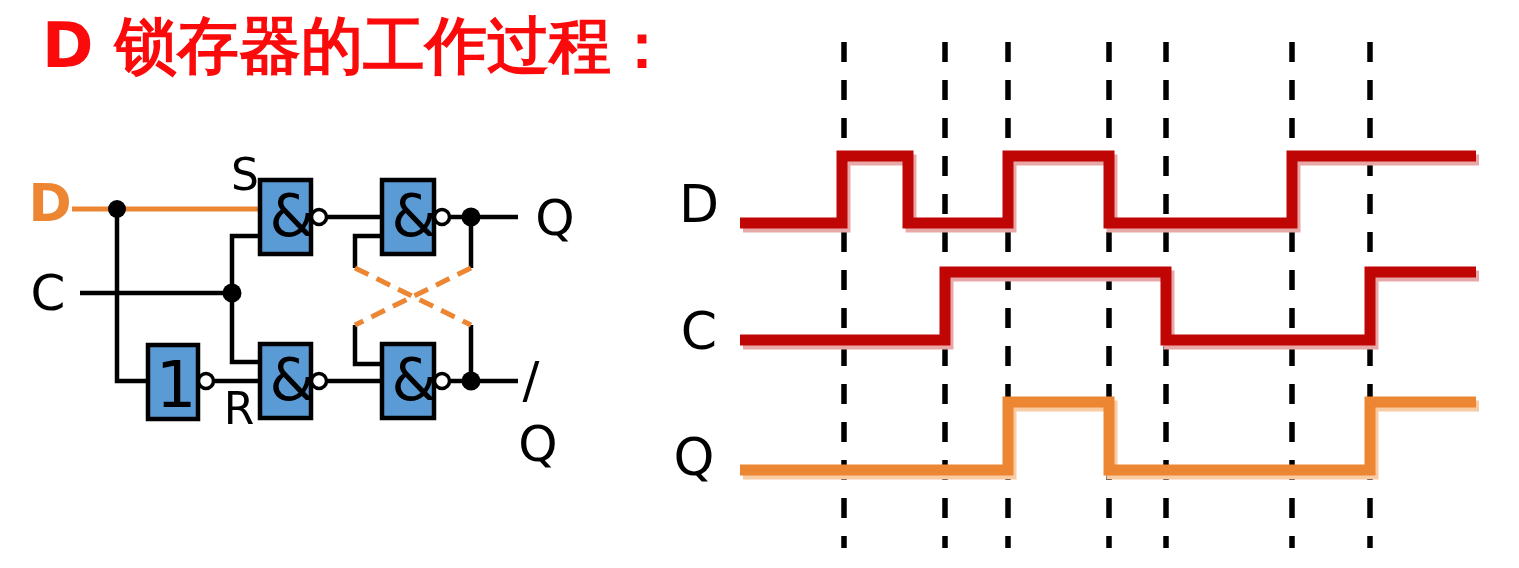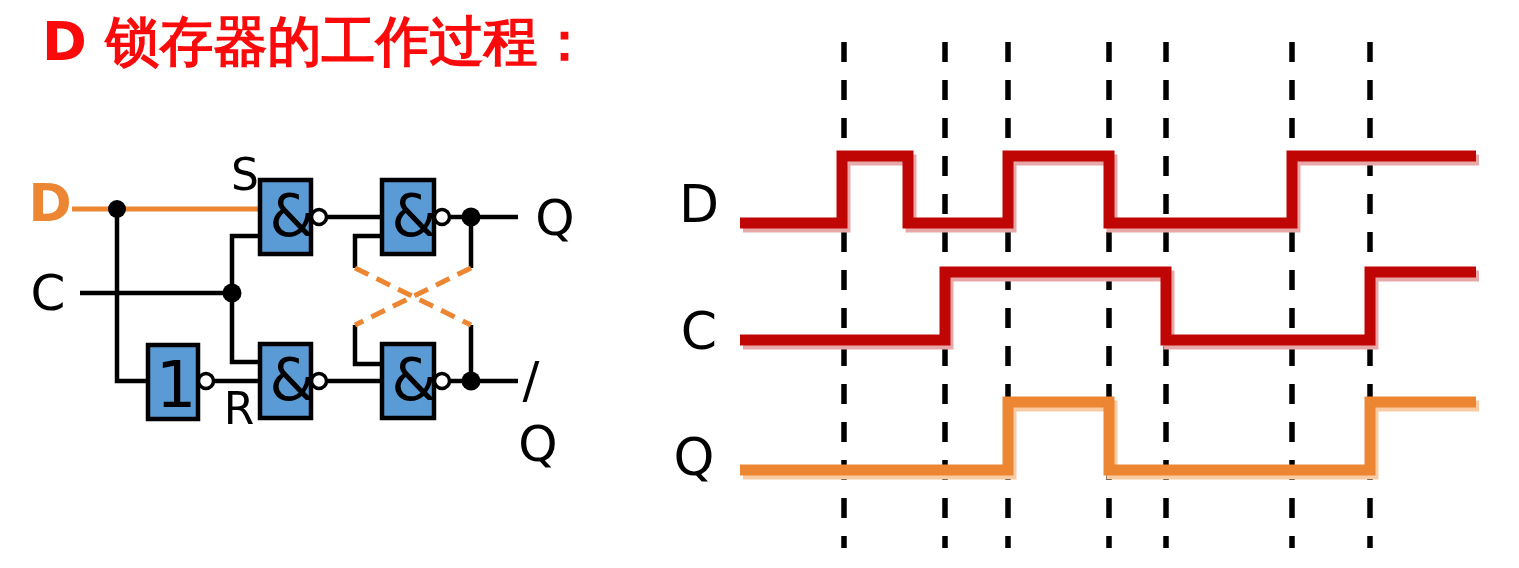--- a/index.html
+++ b/index.html
@@ -2,21 +2,21 @@
 <html><head>
 <meta charset="utf-8">
 <style>
   html,body{margin:0;padding:0;background:#ffffff;}
   .stage{
     position:relative;width:1519px;height:568px;background:#ffffff;
     overflow:hidden;font-family:"DejaVu Sans",sans-serif;
   }
   .title{
     position:absolute;left:42px;top:12px;margin:0;
-    font-size:54px;font-weight:bold;line-height:1.1;white-space:nowrap;
+    font-size:62px;font-weight:bold;line-height:1.1;white-space:nowrap;
     color:var(--title-red,#fa0a0a);
     font-family:"DejaVu Sans",sans-serif;
   }
   .scene{position:absolute;left:0;top:0;}
   .wire{fill:none;stroke:#000;stroke-width:4.5;}
   .owire{fill:none;stroke:var(--orange,#ed8633);stroke-width:5;}
   .odash{fill:none;stroke:var(--orange,#ed8633);stroke-width:5;stroke-dasharray:15 9;}
   .gate{fill:var(--gate-blue,#5b9bd5);stroke:#000;stroke-width:4.5;}
   .bubble{fill:#fff;stroke:#000;stroke-width:3.5;}
   .dot{fill:#000;}

